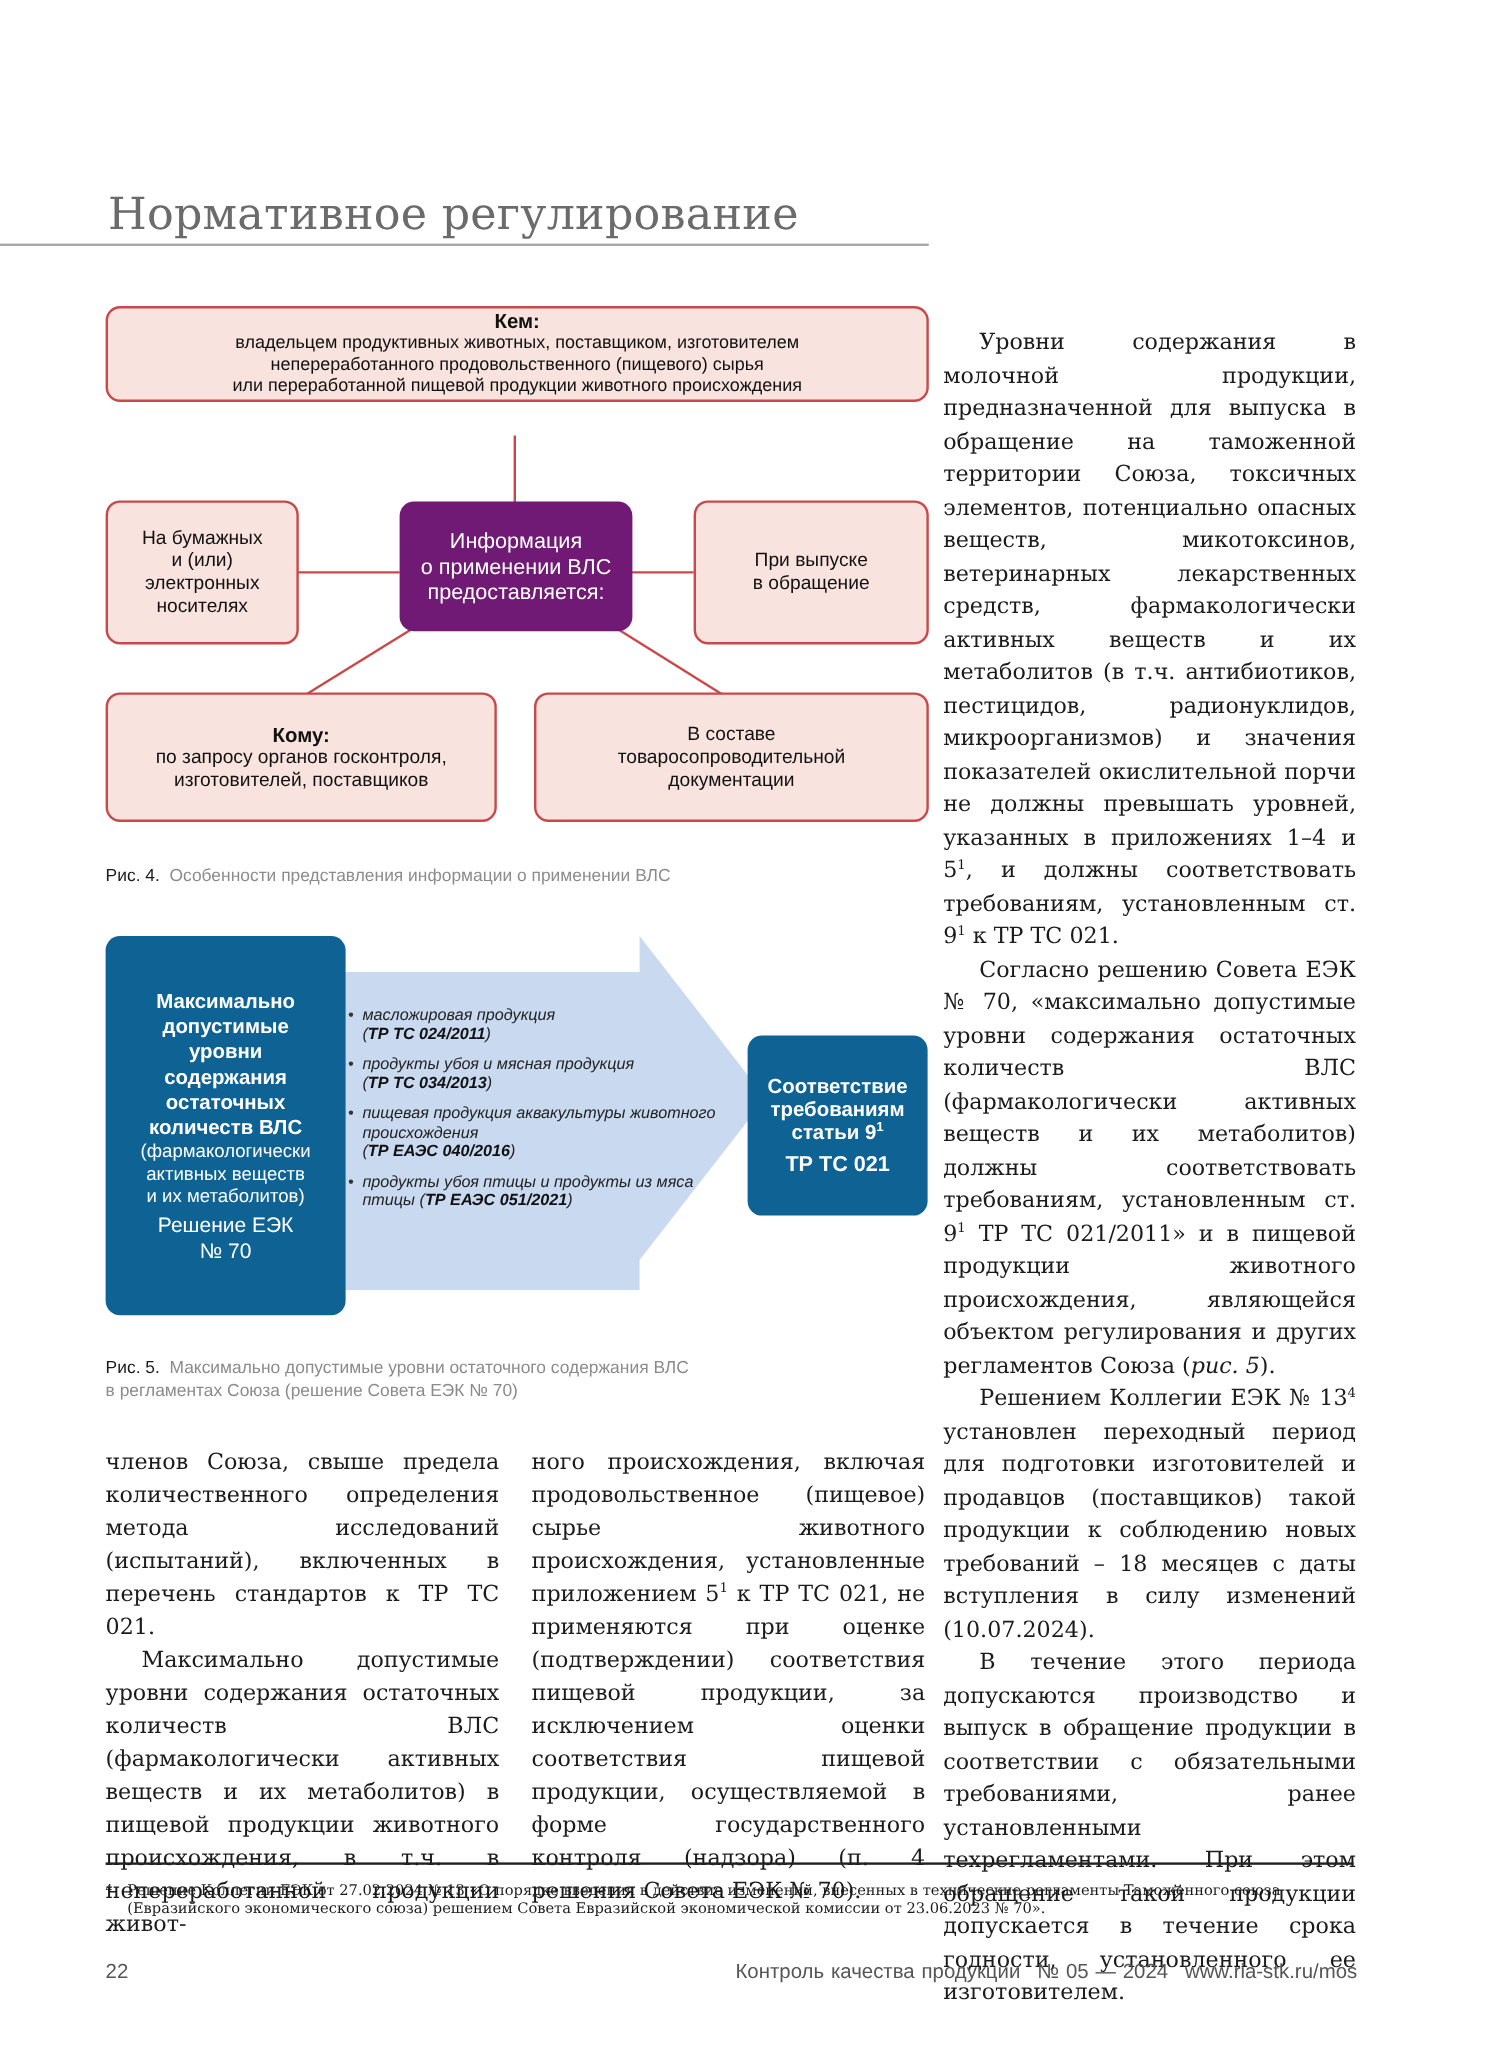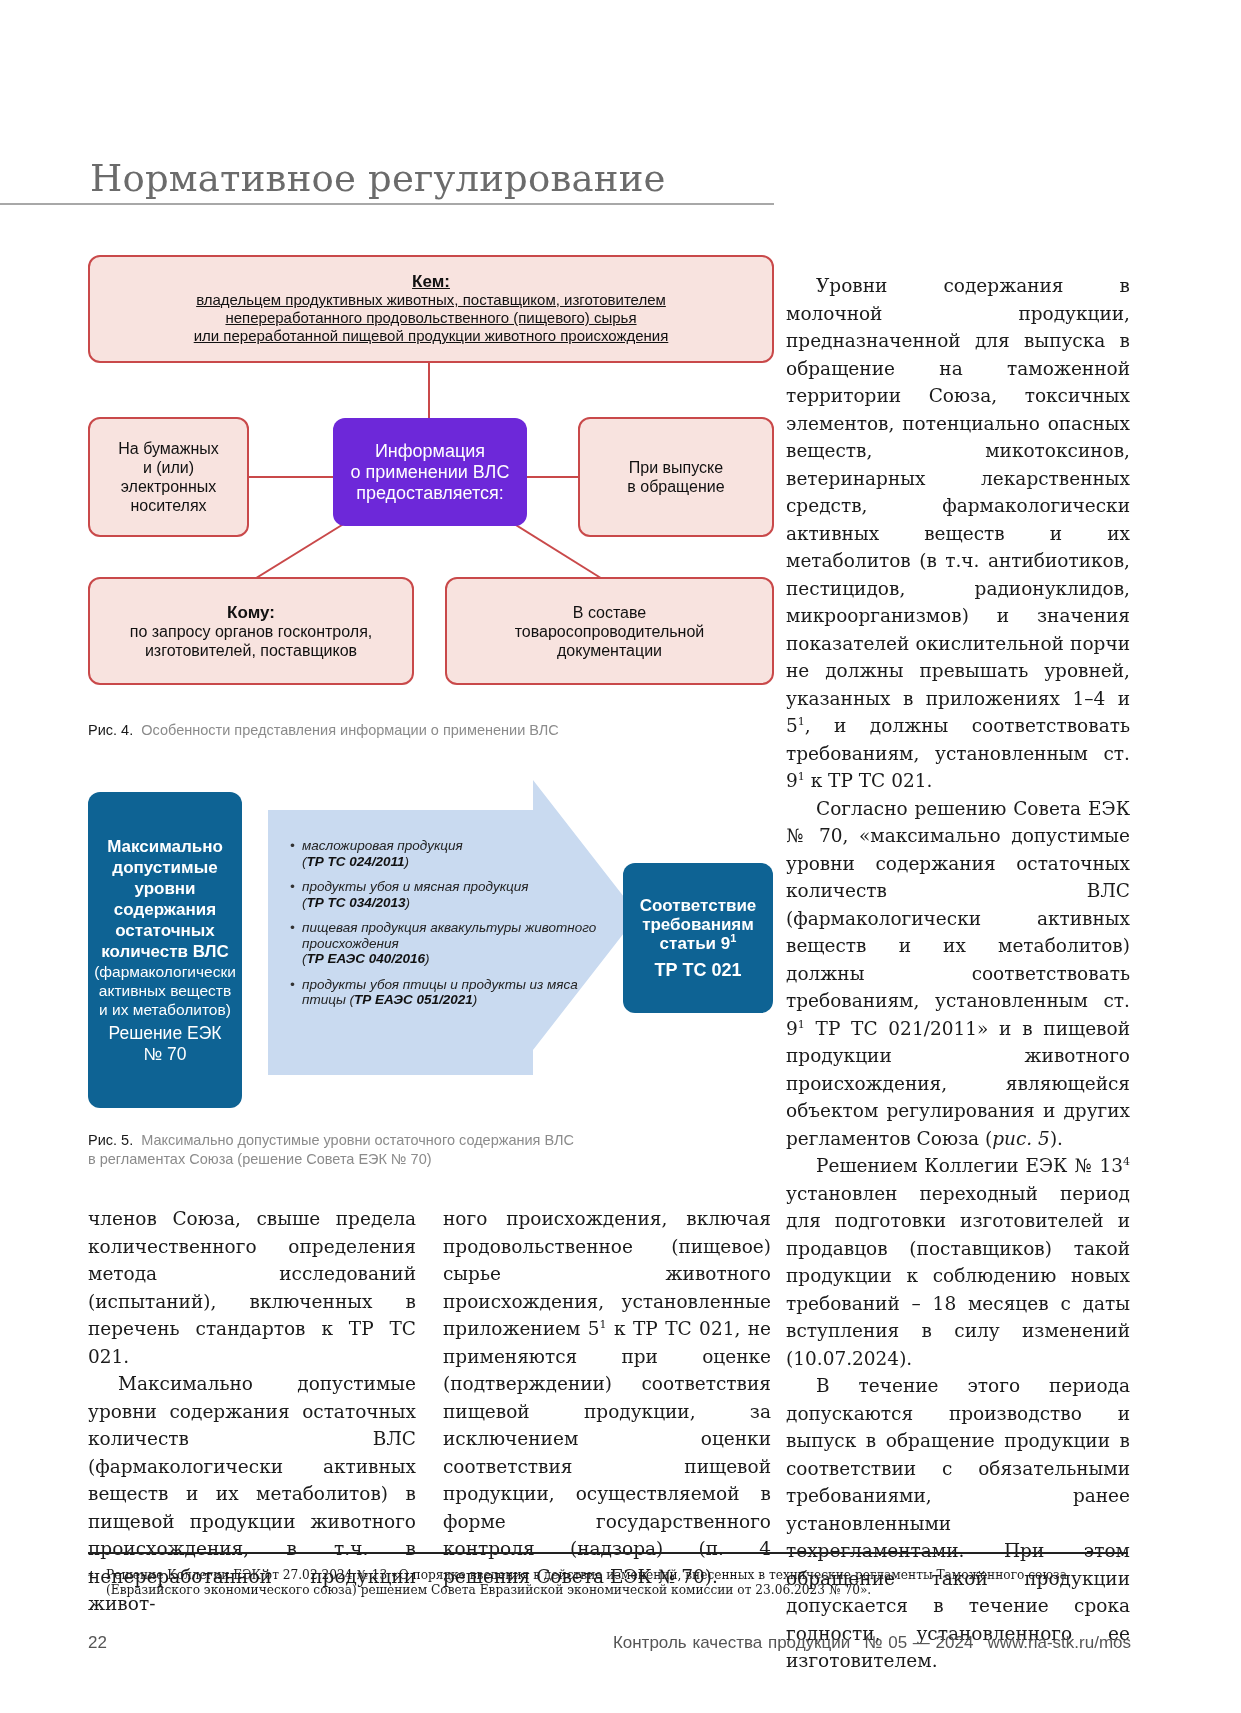--- a/index.html
+++ b/index.html
@@ -5,21 +5,21 @@
   html, body { margin:0; padding:0; background:#ffffff; }
   body { width:1241px; height:1713px; position:relative; overflow:hidden; color:#1a1a1a; }
   .section-title { position:absolute; left:90px; top:132px; font-family:"DejaVu Serif", serif; font-size:37px; color:#6b6b6b; font-weight:normal; letter-spacing:0.2px; }
   .title-rule { position:absolute; left:0; top:203px; width:774px; height:2px; background:#a8a8a8; }
 
   
   .fig4 { position:absolute; left:88px; top:255px; width:686px; height:435px; }
   .fig4 svg.lines { position:absolute; left:0; top:0; width:686px; height:435px; }
   .pbox { position:absolute; background:#f8e3df; border:2px solid #c9494a; border-radius:12px; box-sizing:border-box; display:flex; flex-direction:column; align-items:center; justify-content:center; text-align:center; font-family:"Liberation Sans Narrow","Liberation Sans", sans-serif; font-size:15px; line-height:18px; color:#111; }
   .pbox b { font-size:17px; }
-  .redbox { position:absolute; background:#6d28d9; border-radius:12px; display:flex; flex-direction:column; align-items:center; justify-content:center; text-align:center; color:#fff; font-family:"Liberation Sans", sans-serif; font-size:18px; line-height:21px; }
+  .redbox { position:absolute; background:#701a75; border-radius:12px; display:flex; flex-direction:column; align-items:center; justify-content:center; text-align:center; color:#fff; font-family:"Liberation Sans", sans-serif; font-size:18px; line-height:21px; }
   .caption { position:absolute; font-family:"Liberation Sans", sans-serif; font-size:14.5px; line-height:19px; color:#8b8b8b; }
   .caption .lbl { color:#1a1a1a; }
 
   
   .fig5 { position:absolute; left:88px; top:780px; width:690px; height:330px; }
   .bluebox { position:absolute; background:#0e6394; border-radius:12px; color:#fff; text-align:center; font-family:"Liberation Sans", sans-serif; display:flex; flex-direction:column; align-items:center; justify-content:center; }
   .arrow { position:absolute; left:0; top:0; }
   .bullets { position:absolute; left:200px; top:58px; width:320px; font-family:"Liberation Sans", sans-serif; font-size:13.5px; line-height:15.5px; color:#222; list-style:none; margin:0; padding:0; }
   .bullets li { position:relative; padding-left:14px; margin-bottom:10px;font-style:italic; }
   .bullets li::before { content:"•"; position:absolute; left:2px; top:0; color:#333; }
@@ -47,21 +47,21 @@
 
 <div class="fig4">
   <svg class="lines" viewBox="0 0 686 435">
     <line x1="341" y1="108" x2="341" y2="165" stroke="#c9494a" stroke-width="2"></line>
     <line x1="160" y1="222" x2="245" y2="222" stroke="#c9494a" stroke-width="2"></line>
     <line x1="438" y1="222" x2="490" y2="222" stroke="#c9494a" stroke-width="2"></line>
     <line x1="262" y1="265" x2="165" y2="325" stroke="#c9494a" stroke-width="2"></line>
     <line x1="420" y1="265" x2="516" y2="325" stroke="#c9494a" stroke-width="2"></line>
   </svg>
 
-  <div class="pbox" style="left:0;top:0;width:686px;height:108px;text-decoration:underline;">
+  <div class="pbox" style="left:0;top:0;width:686px;height:80px;">
     <b>Кем:</b>
     <span>владельцем продуктивных животных, поставщиком, изготовителем</span>
     <span>непереработанного продовольственного (пищевого) сырья</span>
     <span>или переработанной пищевой продукции животного происхождения</span>
   </div>
 
   <div class="pbox" style="left:0;top:162px;width:161px;height:120px;font-size:16px;line-height:19px;">
     <span>На бумажных</span>
     <span>и (или)</span>
     <span>электронных</span>
@@ -95,21 +95,21 @@
 <div class="caption" style="left:88px;top:721px;">
   <span class="lbl">Рис. 4.</span>&nbsp;
   <span>Особенности представления информации о применении ВЛС</span>
 </div>
 
 <div class="fig5">
   <svg class="arrow" width="690" height="330">
     <polygon points="180,30 445,30 445,0 550,135 445,270 445,295 180,295" fill="#c9daf0"></polygon>
   </svg>
 
-  <div class="bluebox" style="left:0;top:12px;width:154px;height:316px;">
+  <div class="bluebox" style="left:0;top:0;width:200px;height:316px;">
     <div style="font-weight:bold;font-size:17px;line-height:21px;">
       <div>Максимально</div>
       <div>допустимые</div>
       <div>уровни</div>
       <div>содержания</div>
       <div>остаточных</div>
       <div>количеств ВЛС</div>
     </div>
     <div style="font-size:15.5px;line-height:19px;">
       <div>(фармакологически</div>

